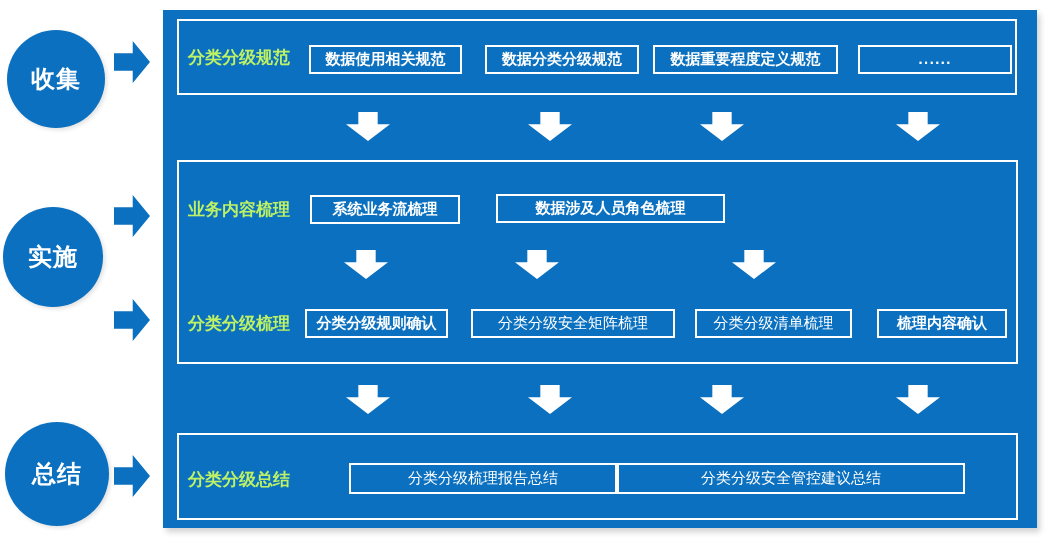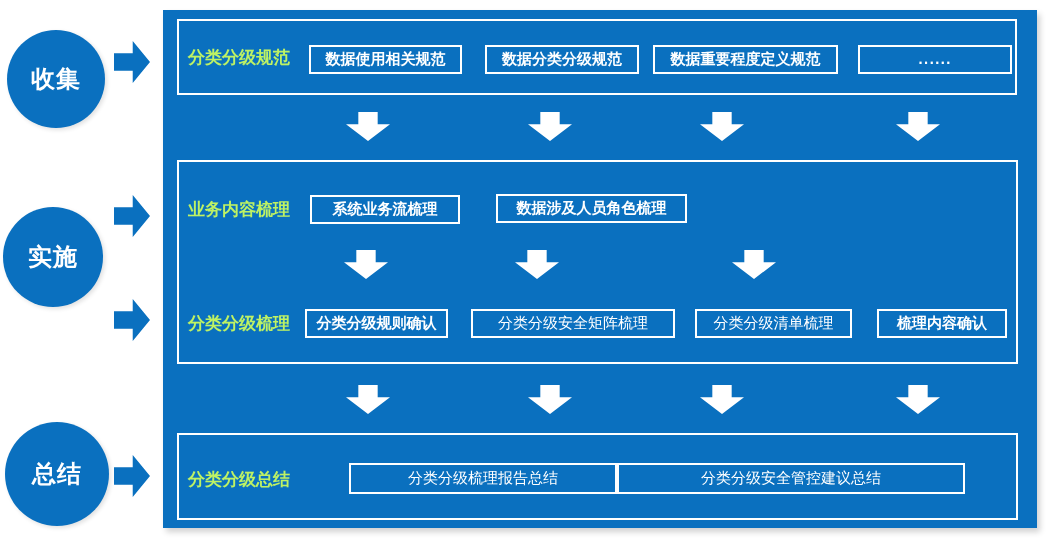--- a/index.html
+++ b/index.html
@@ -79,21 +79,21 @@
   
   .sp-label{left:9px;top:0;height:72px;}
   .sp0{left:130px;top:24px;width:153px;height:29px;}
   .sp1{left:306px;top:24px;width:154px;height:29px;}
   .sp2{left:474px;top:24px;width:185px;height:29px;}
   .sp3{left:679px;top:24px;width:154px;height:29px;}
 
   
   .bz-label{left:9px;top:33px;height:29px;}
   .bz0{left:131px;top:33px;width:150px;height:29px;}
-  .bz1{left:317px;top:32px;width:191px;height:29px;}
+  .bz1{left:317px;top:32px;width:229px;height:29px;}
   .bz2{left:562px;top:32px;width:217px;height:29px;}
 
   
   .st-label{left:9px;top:147px;height:29px;}
   .st0{left:126px;top:147px;width:143px;height:29px;}
   .st1{left:292px;top:147px;width:204px;height:29px;}
   .st2{left:516px;top:147px;width:157px;height:29px;}
   .st3{left:698px;top:147px;width:130px;height:29px;}
 
   

